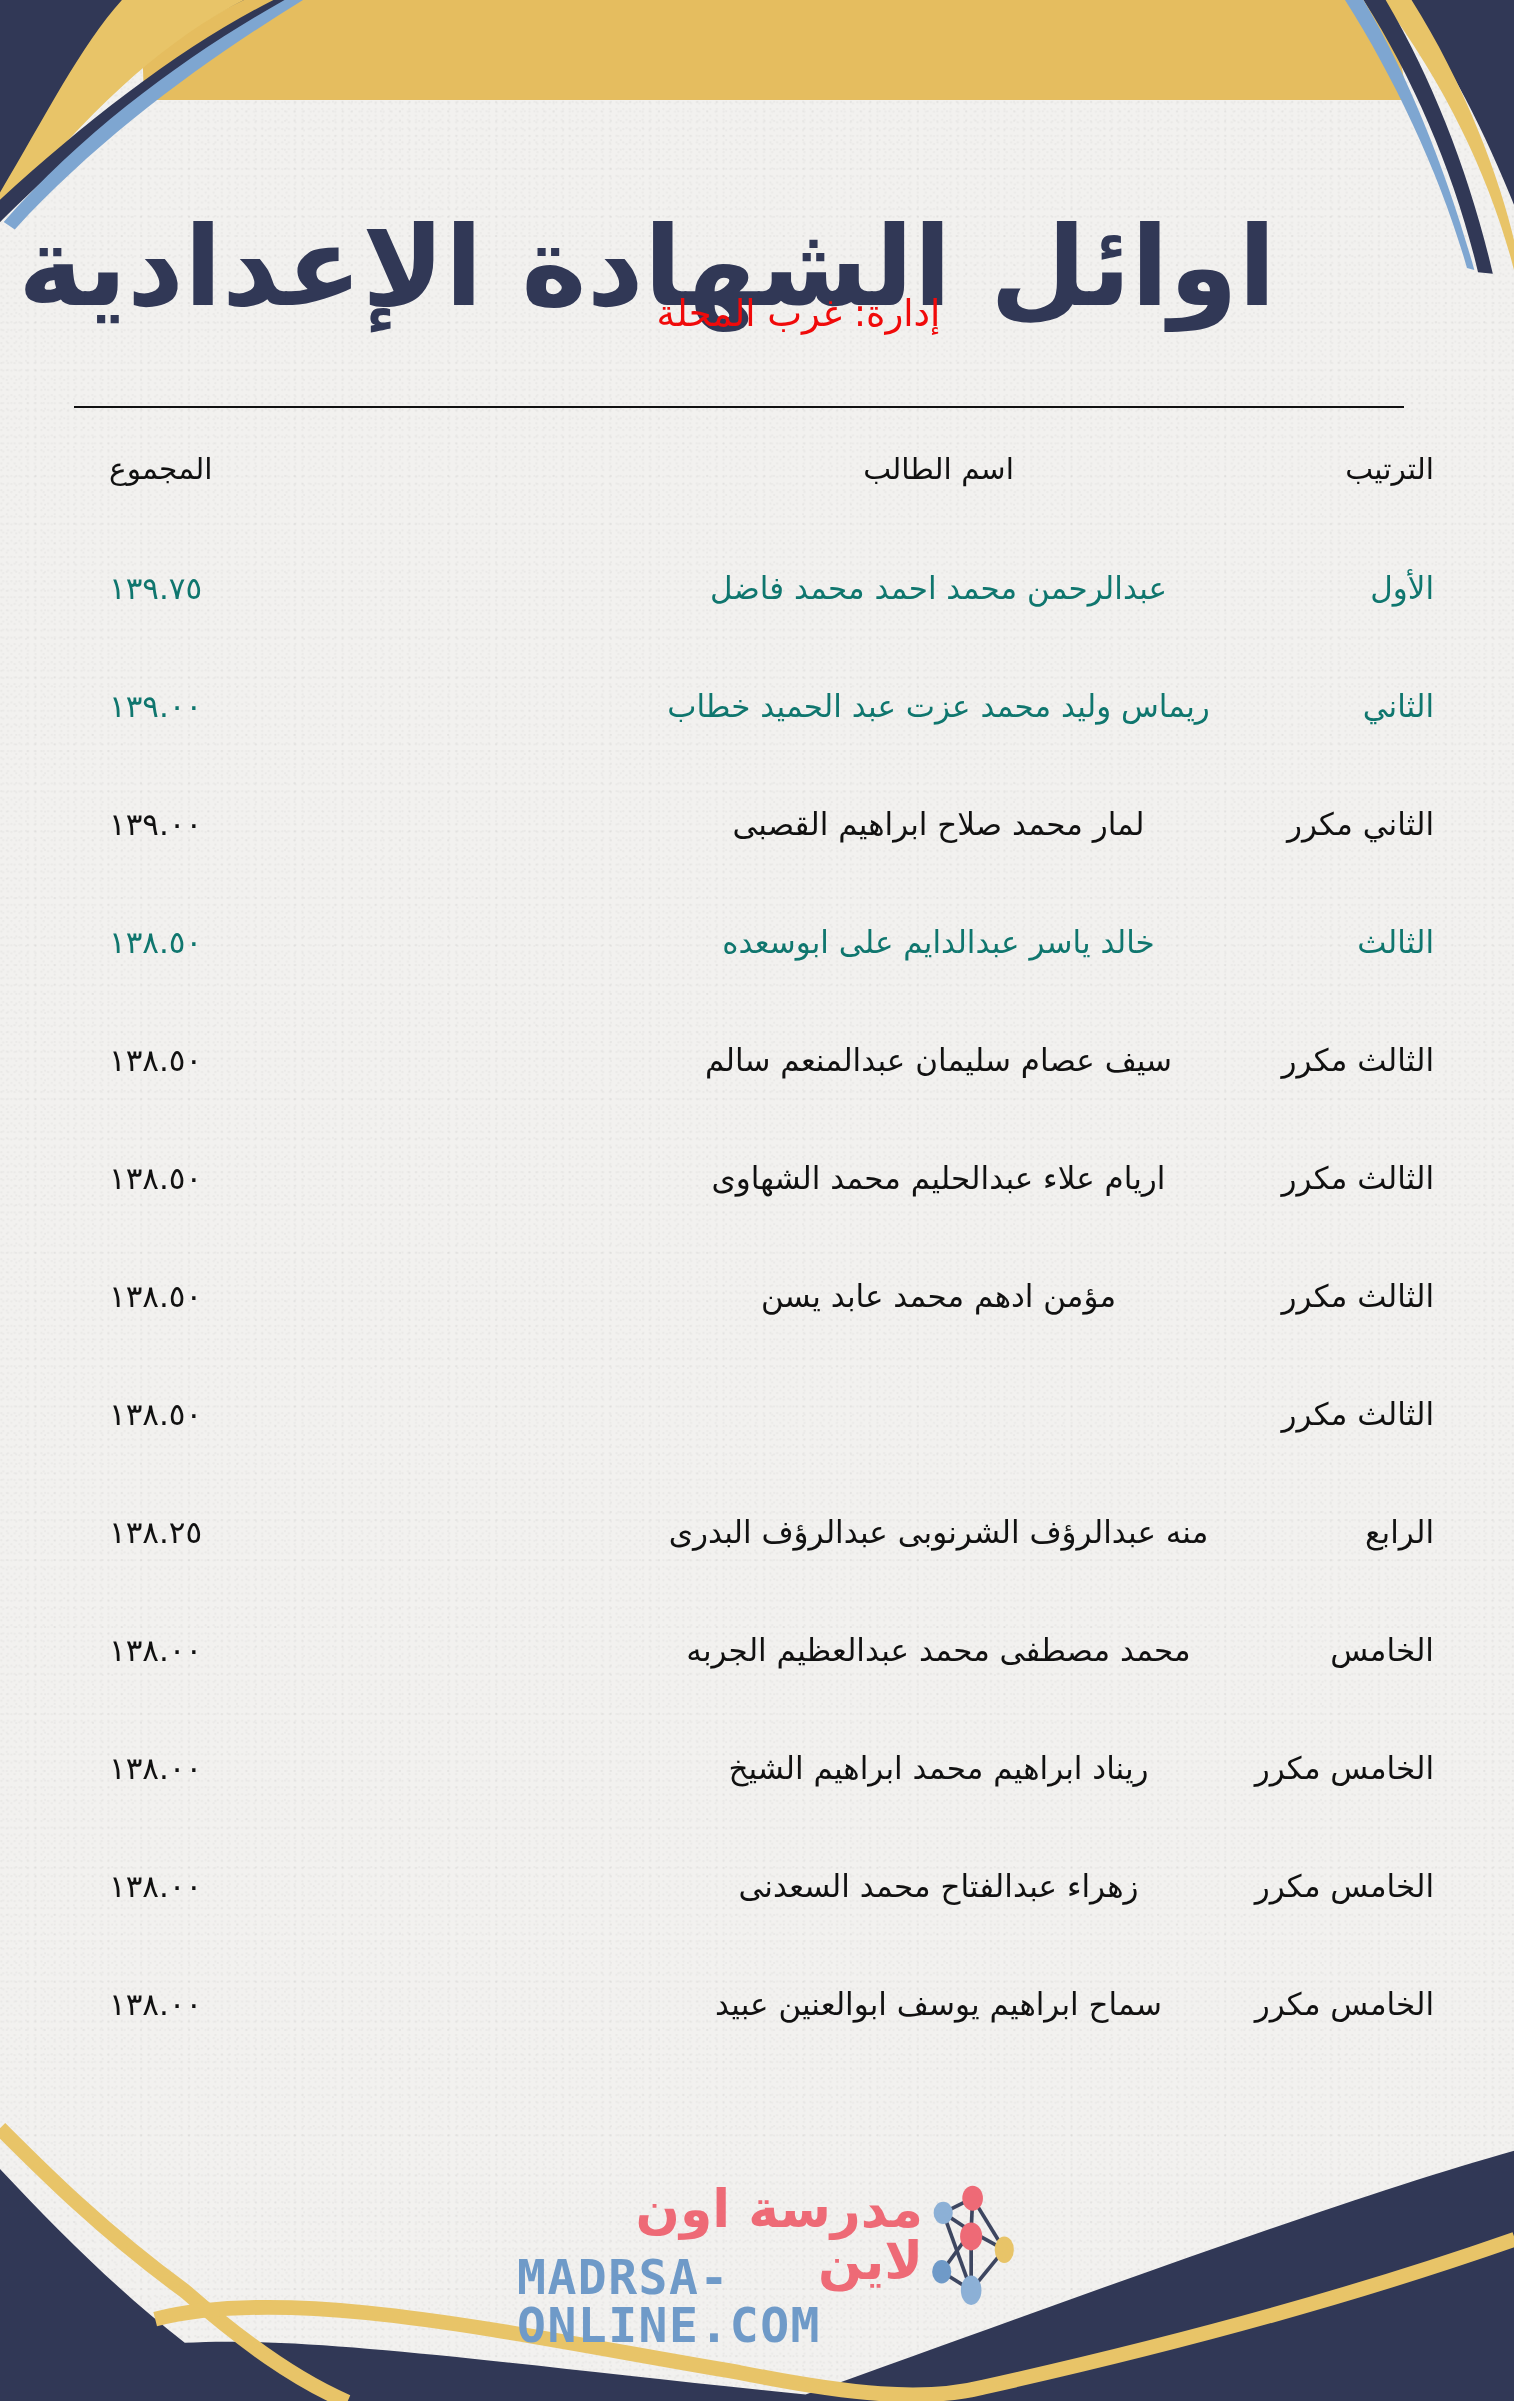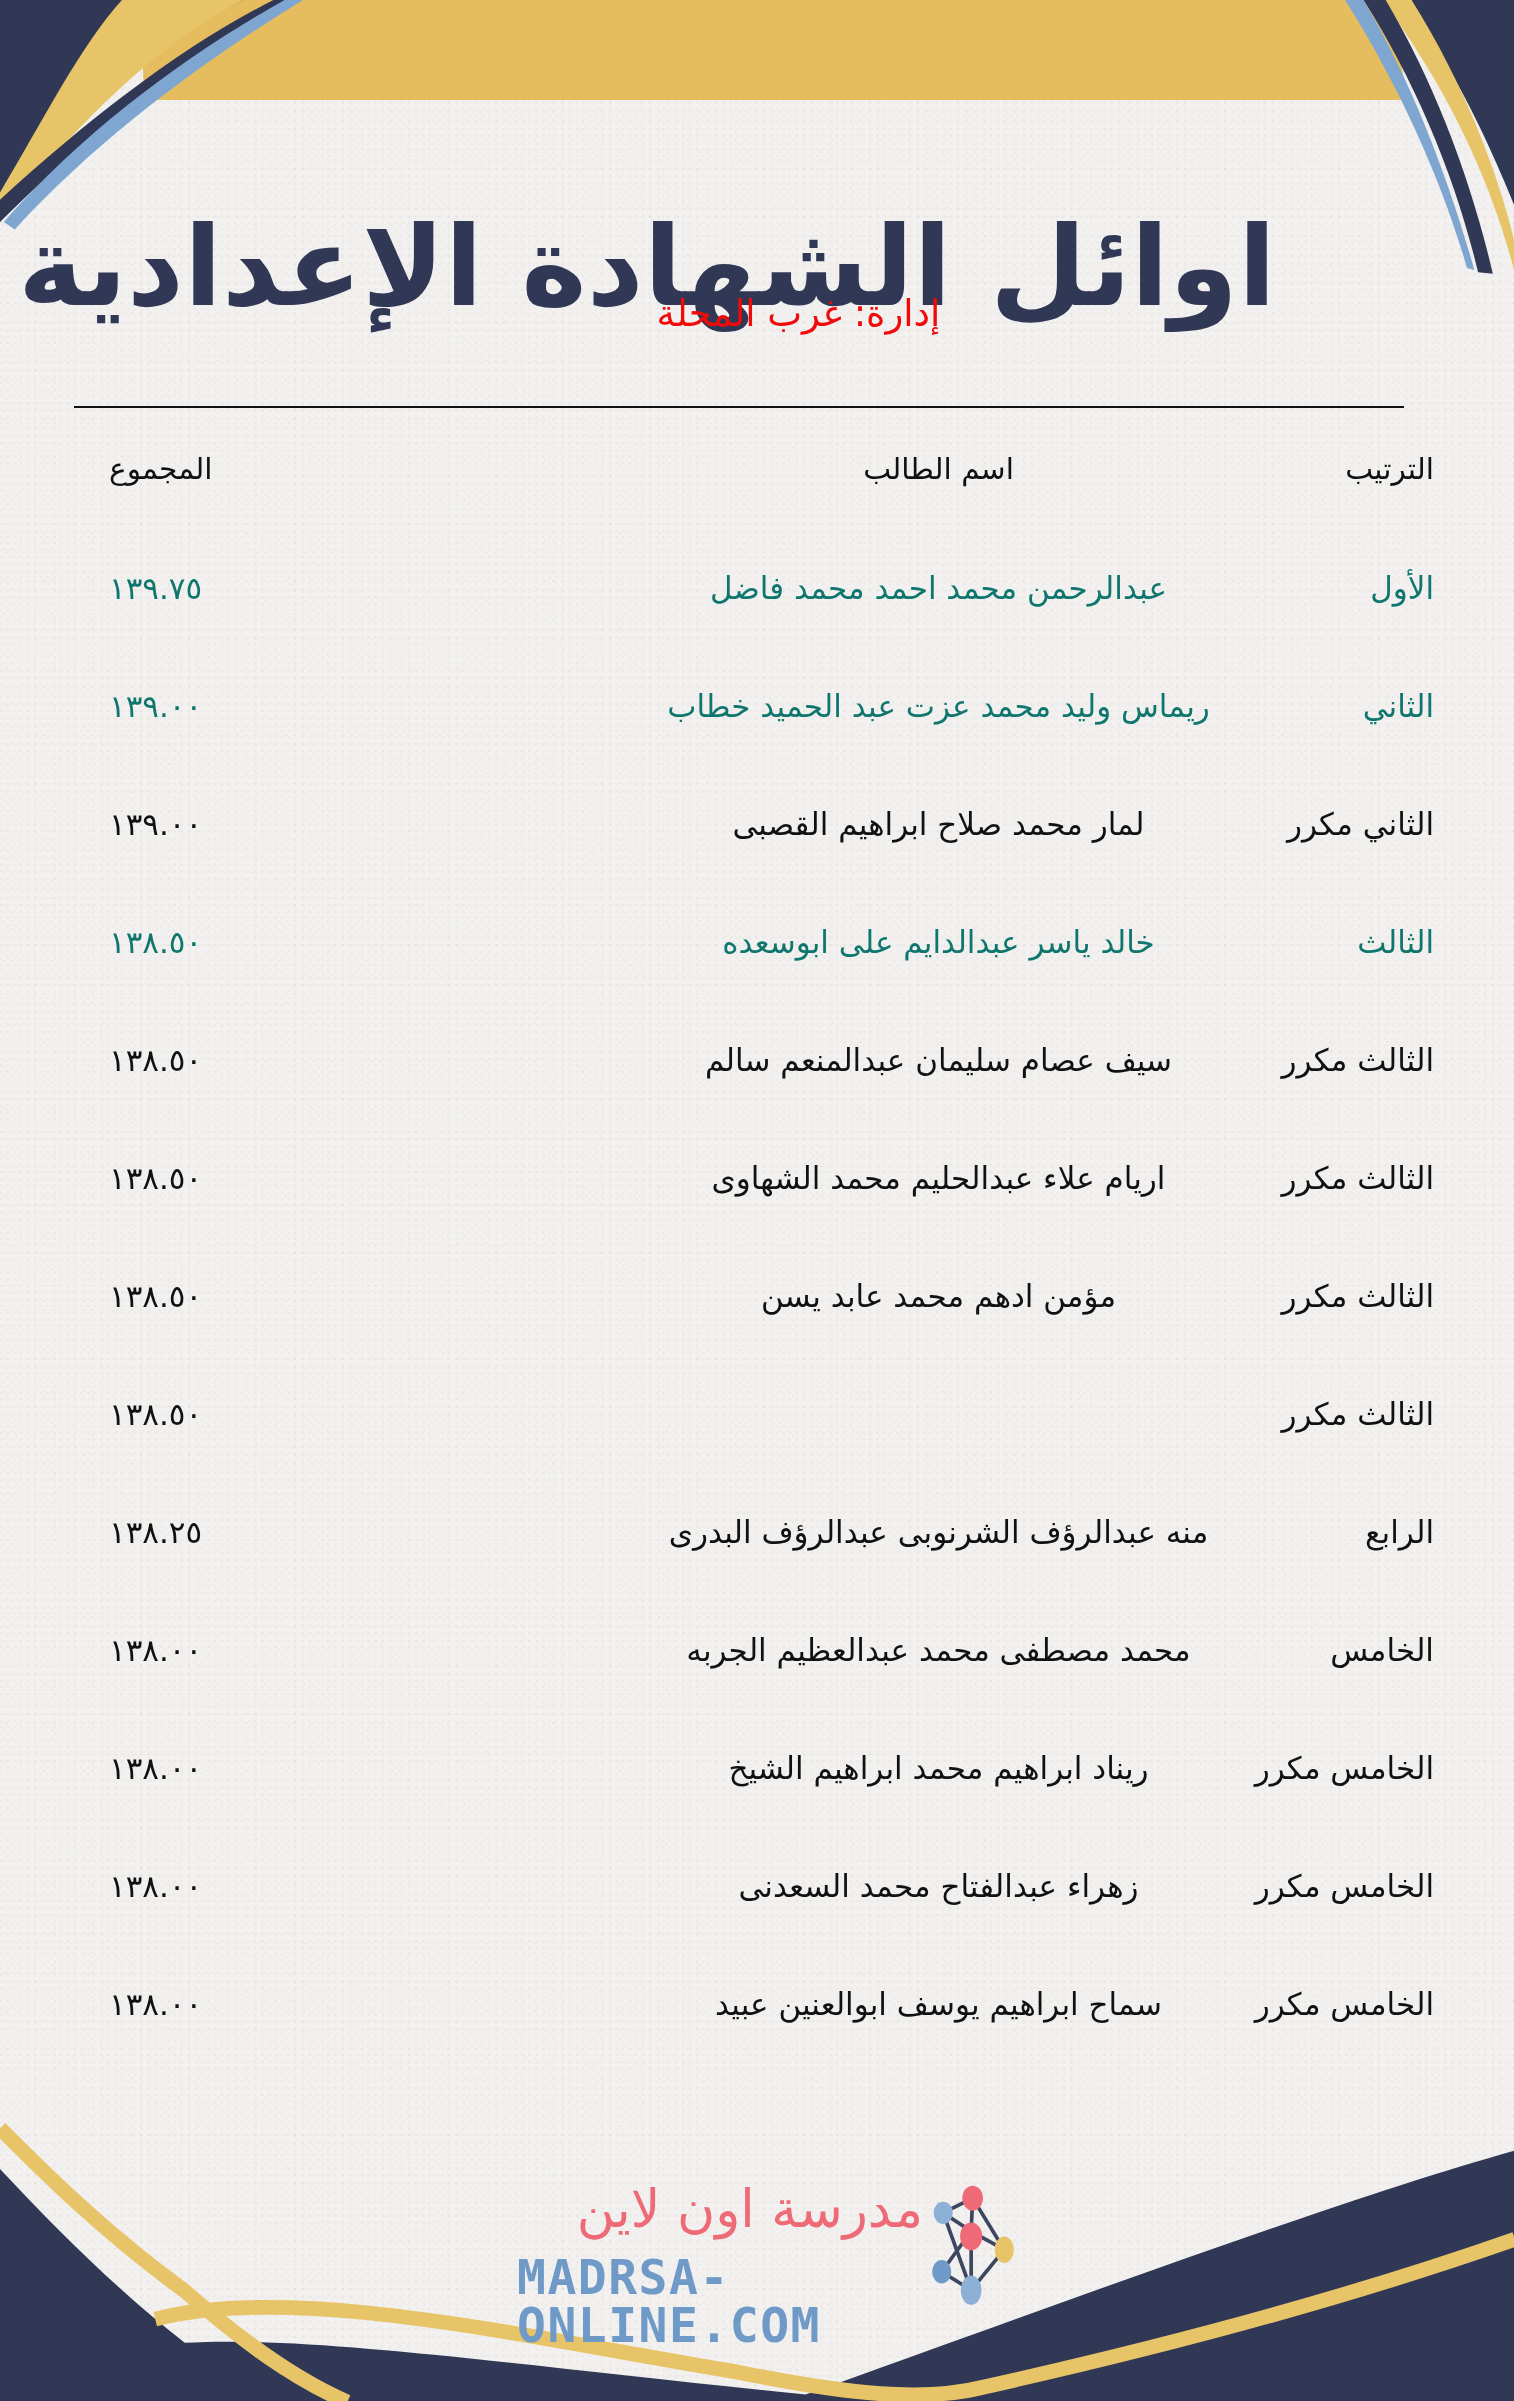--- a/index.html
+++ b/index.html
@@ -103,21 +103,21 @@
       left: 517px;
       width: 502px;
       height: 126px;
       z-index: 3;
     }
     .logo-ar {
       position: absolute;
       right: 96px;
       top: 0;
       font-size: 52px;
-      font-weight: normal;
+      font-weight: bold;
       color: #ee6a76;
       direction: rtl;
       line-height: 1;
     }
     .logo-en {
       position: absolute;
       right: 96px;
       top: 70px;
       font-size: 48px;
       font-weight: bold;

